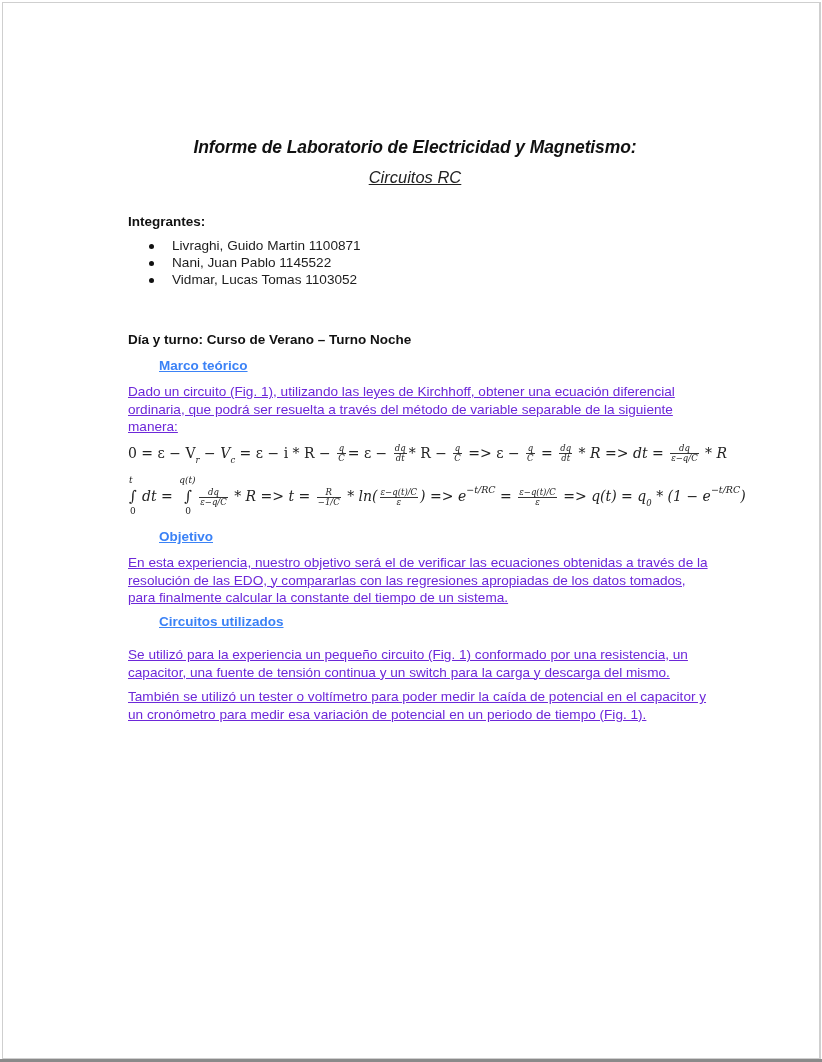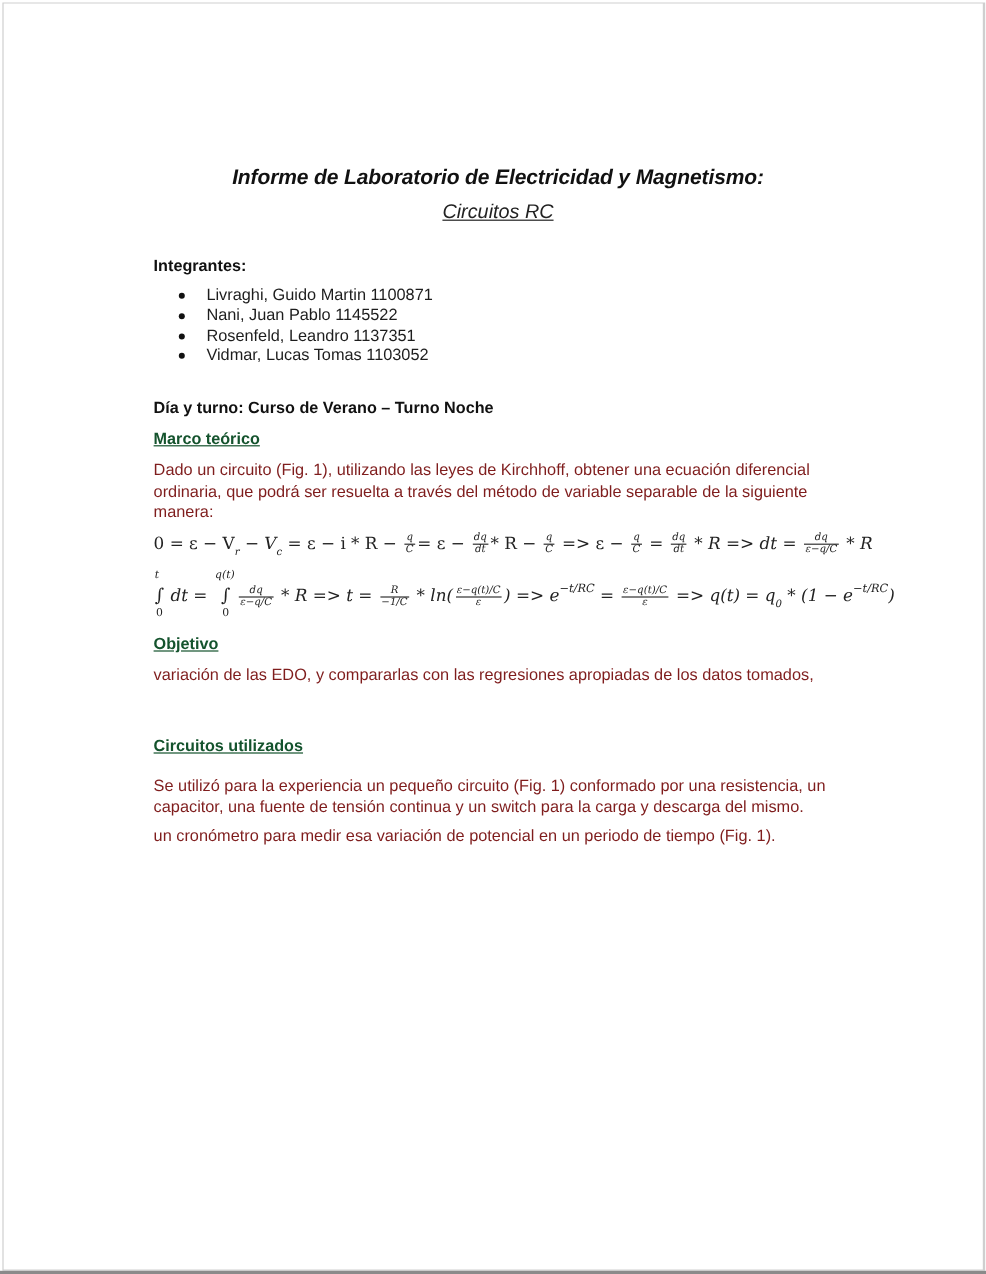--- a/index.html
+++ b/index.html
@@ -3,22 +3,22 @@
   <meta charset="utf-8">
   <style>
     html, body { margin: 0; padding: 0; background: #ffffff; }
     body { width: 822px; height: 1062px; position: relative; overflow: hidden; font-family: "Liberation Sans", sans-serif; color: #1a1a1a; }
     .page { position: absolute; left: 2px; top: 2px; width: 816px; height: 1055px; border: 1px solid #cfcfcf; border-right-width: 2px; background: #fff; }
     .bottom-strip { position: absolute; left: 0; top: 1059px; width: 822px; height: 3px; background: #8a8a8a; }
     .abs { position: absolute; white-space: nowrap; }
     .title { left: 0; width: 830px; text-align: center; top: 137px; font-size: 17.5px; font-weight: bold; font-style: italic; color: #111; letter-spacing: -0.1px; }
     .subtitle { left: 0; width: 830px; text-align: center; top: 168px; font-size: 16.5px; font-style: italic; text-decoration: underline; color: #222; }
     .label-bold { font-size: 13.5px; font-weight: bold; color: #111; }
-    .body-text { font-size: 13.6px; line-height: 17.5px; color: #7f1d1d; }
-    .heading-u { font-size: 13.5px; font-weight: bold; text-decoration: underline; color: #14532d; }
+    .body-text { font-size: 13.6px; line-height: 17.5px; color: #6d28d9; text-decoration: underline; }
+    .heading-u { font-size: 13.5px; font-weight: bold; text-decoration: underline; color: #3b82f6; margin-left: 31px; }
     ul.members { position: absolute; left: 128px; top: 238px; margin: 0; padding: 0; list-style: none; }
     ul.members li { position: relative; padding-left: 44px; font-size: 13.6px; line-height: 16.8px; color: #1d1d1d; }
     ul.members li .bullet { position: absolute; left: 21px; top: 6px; width: 5px; height: 5px; border-radius: 50%; background: #111; }
     .eq { font-family: "DejaVu Serif", "Liberation Serif", serif; font-style: italic; font-size: 14px; color: #222; }
     .eq .up { font-style: normal; text-align: right; }
     .frac { display: inline-block; vertical-align: middle; text-align: center; font-size: 8.5px; line-height: 9px; margin: 0 2px; }
     .frac .num { display: block; border-bottom: 0.8px solid #333; padding: 0 1px; }
     .frac .den { display: block; padding: 0 1px; }
     .sub { font-size: 8.5px; vertical-align: -5px; }
     .sup { font-size: 9.5px; vertical-align: 8px; margin-top: 36px; }
@@ -35,21 +35,20 @@
 <div class="bottom-strip"></div>
 
 <div class="abs title">Informe de Laboratorio de Electricidad y Magnetismo:</div>
 <div class="abs subtitle">Circuitos RC</div>
 
 <div class="abs label-bold" style="left:128px; top:214px;">Integrantes:</div>
 
 <ul class="members">
   <li><span class="bullet"></span><span>Livraghi, Guido Martin 1100871</span></li>
   <li><span class="bullet"></span><span>Nani, Juan Pablo 1145522</span></li>
-  <li><span class="bullet"></span><span>Rosenfeld, Leandro 1137351</span></li>
   <li><span class="bullet"></span><span>Vidmar, Lucas Tomas 1103052</span></li>
 </ul>
 
 <div class="abs label-bold" style="left:128px; top:332px;">Día y turno: Curso de Verano – Turno Noche</div>
 
 <div class="abs heading-u" style="left:128px; top:358px;">Marco teórico</div>
 <div class="abs body-text" style="left:128px; top:383px;">
   <div>Dado un circuito (Fig. 1), utilizando las leyes de Kirchhoff, obtener una ecuación diferencial</div>
   <div>ordinaria, que podrá ser resuelta a través del método de variable separable de la siguiente</div>
   <div>manera:</div>
@@ -58,23 +57,26 @@
 <div class="abs eq" style="left:128px; top:444px;">
   <span class="up">0  =  ε  −  V</span><span class="sub">r</span><span> − V</span><span class="sub">c</span><span class="up">  =  ε −  i * R − </span><span class="frac"><span class="num">q</span><span class="den">C</span></span><span class="up">= ε − </span><span class="frac"><span class="num">dq</span><span class="den">dt</span></span><span class="up">* R − </span><span class="frac"><span class="num">q</span><span class="den">C</span></span><span class="up"> =&gt; ε − </span><span class="frac"><span class="num">q</span><span class="den">C</span></span><span class="up"> = </span><span class="frac"><span class="num">dq</span><span class="den">dt</span></span><span> * R =&gt; dt = </span><span class="frac"><span class="num">dq</span><span class="den">ε−q/C</span></span><span> * R</span>
 </div>
 
 <div class="abs eq" style="left:128px; top:482px;">
   <span class="intg"><span class="ub">t</span><span class="sym">∫</span><span class="lb">0</span></span><span>dt = </span><span class="intg wide" style="margin-left:6px;"><span class="ub">q(t)</span><span class="sym">∫</span><span class="lb">0</span></span><span class="frac"><span class="num">dq</span><span class="den">ε−q/C</span></span><span> * R =&gt; t = </span><span class="frac"><span class="num">R</span><span class="den">−1/C</span></span><span> * ln(</span><span class="frac"><span class="num">ε−q(t)/C</span><span class="den">ε</span></span><span>) =&gt; e</span><span class="sup">−t/RC</span><span> = </span><span class="frac"><span class="num">ε−q(t)/C</span><span class="den">ε</span></span><span> =&gt; q(t) = q</span><span class="sub">0</span><span> * (1 − e</span><span class="sup">−t/RC</span><span>)</span>
 </div>
 
 <div class="abs heading-u" style="left:128px; top:529px;">Objetivo</div>
 <div class="abs body-text" style="left:128px; top:554px;">
-  <div>variación de las EDO, y compararlas con las regresiones apropiadas de los datos tomados,</div>
+  <div>En esta experiencia, nuestro objetivo será el de verificar las ecuaciones obtenidas a través de la</div>
+  <div>resolución de las EDO, y compararlas con las regresiones apropiadas de los datos tomados,</div>
+  <div>para finalmente calcular la constante del tiempo de un sistema.</div>
 </div>
 
 <div class="abs heading-u" style="left:128px; top:614px;">Circuitos utilizados</div>
 <div class="abs body-text" style="left:128px; top:646px;">
   <div>Se utilizó para la experiencia un pequeño circuito (Fig. 1) conformado por una resistencia, un</div>
   <div>capacitor, una fuente de tensión continua y un switch para la carga y descarga del mismo.</div>
 </div>
 <div class="abs body-text" style="left:128px; top:688px;">
+  <div>También se utilizó un tester o voltímetro para poder medir la caída de potencial en el capacitor y</div>
   <div>un cronómetro para medir esa variación de potencial en un periodo de tiempo (Fig. 1).</div>
 </div>
 
 </body></html>

